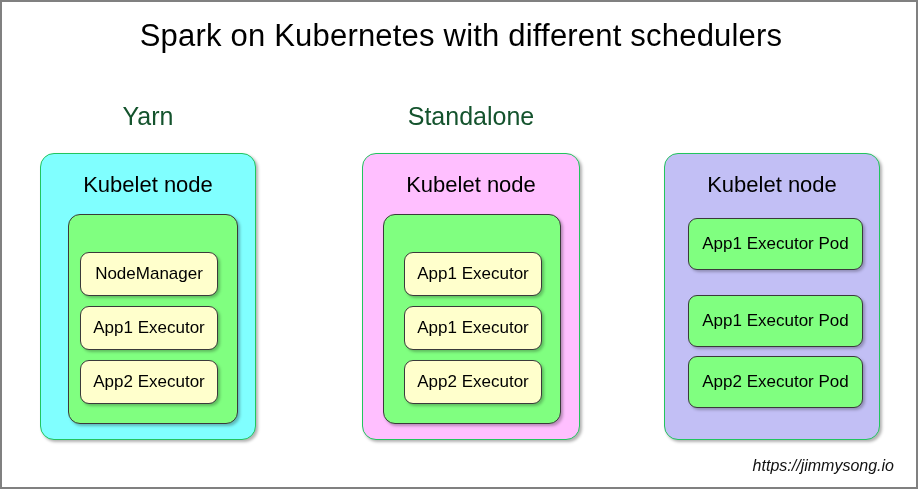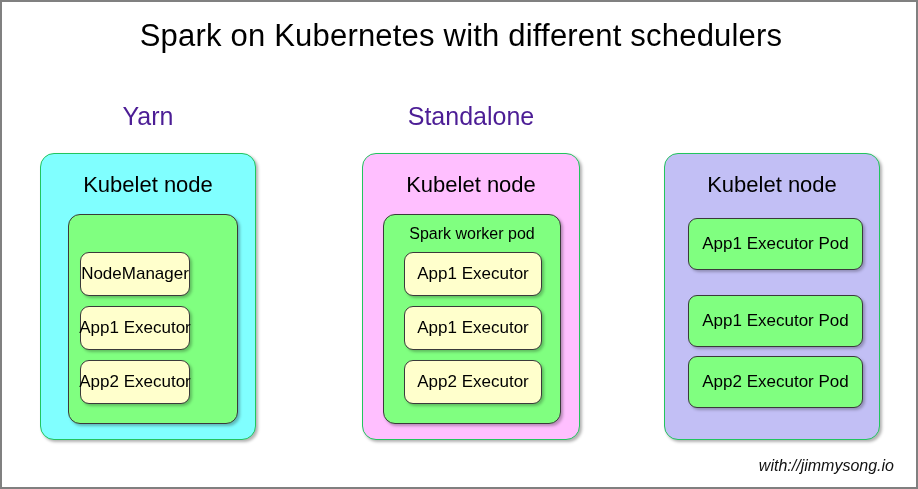--- a/index.html
+++ b/index.html
@@ -27,21 +27,21 @@
     text-align: center;
     font-size: 31px;
     color: #000000;
     letter-spacing: 0.2px;
     white-space: nowrap;
   }
   .col-header {
     position: absolute;
     top: 100px;
     font-size: 25px;
-    color: #4c1d95;
+    color: #14532d;
     text-align: center;
     white-space: nowrap;
   }
   .col-header.c0 { left: 38px;  width: 216px; }
   .col-header.c1 { left: 360px; width: 218px; }
   .col-header.c2 { left: 662px; width: 216px; }
 
   
   .node-box {
     position: absolute;
@@ -105,21 +105,21 @@
     justify-content: center;
     font-size: 17px;
     color: #000000;
     white-space: nowrap;
     box-shadow: 2px 2px 3px rgba(0,0,0,0.26);
   }
   .leaf.yellow { background: #ffffcc; }
   .leaf.green  { background: #80ff80; }
 
   
-  .leaf.c0 { left: 11px; width: 110px; height: 44px; }
+  .leaf.c0 { left: 11px; width: 138px; height: 44px; }
   .leaf.c0.i0 { top: 37px; }
   .leaf.c0.i1 { top: 91px; }
   .leaf.c0.i2 { top: 145px; }
 
   
   .leaf.c1 { left: 20px; width: 138px; height: 44px; }
   .leaf.c1.i0 { top: 37px; }
   .leaf.c1.i1 { top: 91px; }
   .leaf.c1.i2 { top: 145px; }
 
@@ -154,29 +154,28 @@
     <div class="inner-box c0">
       <div class="leaf yellow c0 i0">NodeManager</div>
       <div class="leaf yellow c0 i1">App1 Executor</div>
       <div class="leaf yellow c0 i2">App2 Executor</div>
     </div>
   </div>
 
   <div class="node-box c1">
     <div class="node-title">Kubelet node</div>
     <div class="inner-box c1">
-      <div class="inner-title left-align">Spark worker pod</div>
       <div class="leaf yellow c1 i0">App1 Executor</div>
       <div class="leaf yellow c1 i1">App1 Executor</div>
       <div class="leaf yellow c1 i2">App2 Executor</div>
     </div>
   </div>
 
   <div class="node-box c2">
     <div class="node-title">Kubelet node</div>
     <div class="leaf green c2 i0">App1 Executor Pod</div>
     <div class="leaf green c2 i1">App1 Executor Pod</div>
     <div class="leaf green c2 i2">App2 Executor Pod</div>
   </div>
 
-  <div class="footer">with://jimmysong.io</div>
+  <div class="footer">https://jimmysong.io</div>
 
 </div>
 
 </body></html>

